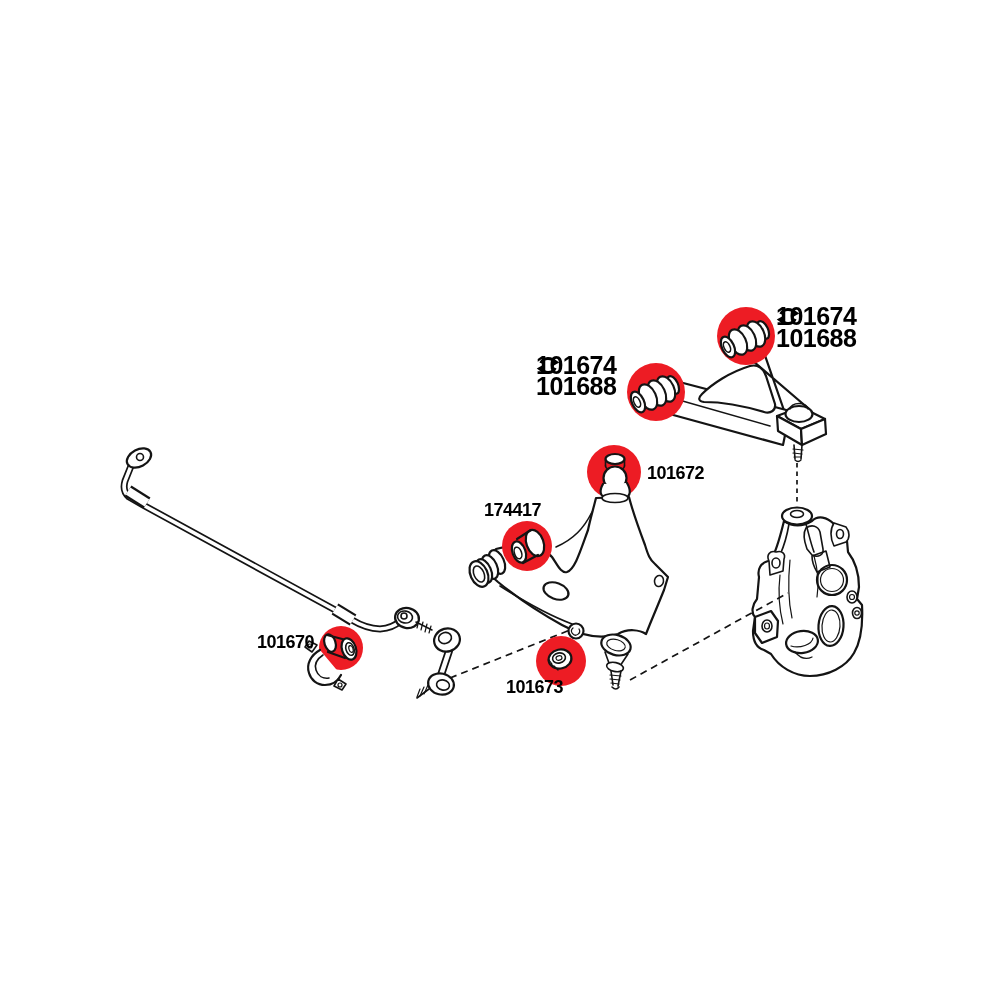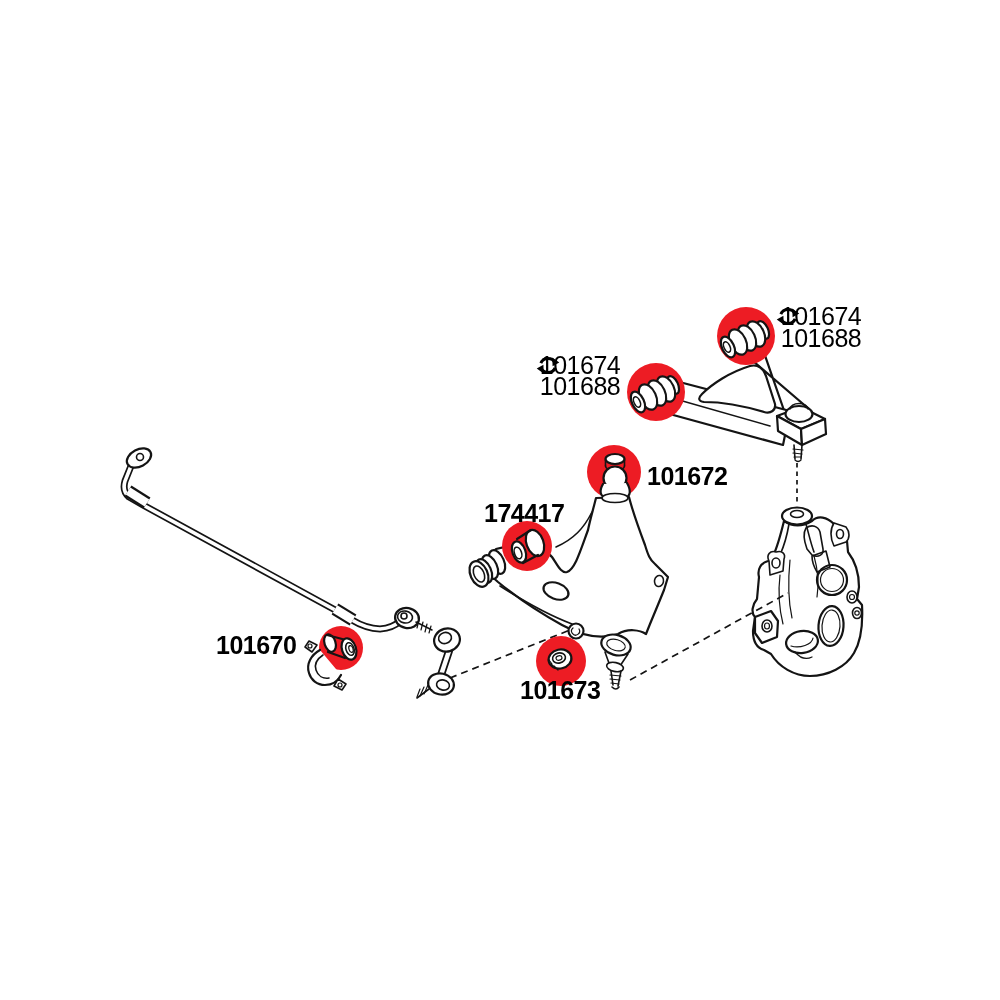--- a/index.html
+++ b/index.html
@@ -15,24 +15,24 @@
   .h  {stroke:var(--line);fill:none;stroke-width:1.2;stroke-linecap:round;}
   .tubeO{stroke:var(--line);fill:none;stroke-width:7;stroke-linecap:round;}
   .tubeI{stroke:#fff;fill:none;stroke-width:3.6;stroke-linecap:round;}
   .barO{stroke:var(--line);fill:none;stroke-width:8;stroke-linecap:round;}
   .barI{stroke:#fff;fill:none;stroke-width:4.4;stroke-linecap:round;}
   .colO{stroke:var(--line);fill:none;stroke-width:13;stroke-linecap:butt;}
   .colI{stroke:#fff;fill:none;stroke-width:8.5;stroke-linecap:butt;}
   .dash{stroke:var(--line);fill:none;stroke-width:1.7;stroke-dasharray:7 5;}
   .dash2{stroke:var(--line);fill:none;stroke-width:1.7;stroke-dasharray:4.5 4;}
   .hl {fill:var(--hl);stroke:none;}
-  .lbl{position:absolute;font-weight:bold;font-size:25px;line-height:1;letter-spacing:-0.5px;
+  .lbl{position:absolute;font-weight:bold;font-size:18px;line-height:1;letter-spacing:-0.5px;
        color:#000;white-space:nowrap;}
-  .lgrp{position:absolute;display:flex;flex-direction:column;align-items:center;gap:1px;
-        font-weight:normal;font-size:25px;line-height:20px;letter-spacing:-0.5px;color:#000;}
+  .lgrp{position:absolute;display:flex;flex-direction:column;align-items:flex-start;gap:1px;
+        font-weight:bold;font-size:25px;line-height:20px;letter-spacing:-0.5px;color:#000;}
   .swapicon{width:24px;height:21px;display:block;}
 </style>
 </head>
 <body>
 
 <div class="stage">
 
   <svg width="1000" height="1000" viewBox="0 0 1000 1000">
 
     <path class="dash" d="M 450,678 L 575,628"></path>
@@ -219,27 +219,27 @@
     <g>
       <ellipse class="sw" cx="763" cy="330" rx="5" ry="9.5" transform="rotate(-25 763 330)"></ellipse>
       <ellipse class="sw" cx="756" cy="334" rx="8" ry="13.5" transform="rotate(-25 756 334)"></ellipse>
       <ellipse class="sw" cx="747" cy="338" rx="8" ry="13.5" transform="rotate(-25 747 338)"></ellipse>
       <ellipse class="sw" cx="738" cy="342" rx="8" ry="13.5" transform="rotate(-25 738 342)"></ellipse>
       <ellipse class="sw" cx="728" cy="347" rx="6" ry="11" transform="rotate(-25 728 347)"></ellipse>
       <ellipse class="t" cx="727" cy="347" rx="3" ry="5.5" transform="rotate(-25 727 347)"></ellipse>
     </g>
   </svg>
 
-  <div class="lbl" style="left:216px;top:633px;width:106px;text-align:left">101670</div>
+  <div class="lbl" style="left:208px;top:633px;width:106px;text-align:right">101670</div>
 
   <div class="lbl" style="left:484px;top:501px">174417</div>
 
   <div class="lbl" style="left:647px;top:464px">101672</div>
 
-  <div class="lbl" style="left:520px;top:678px">101673</div>
+  <div class="lbl" style="left:506px;top:678px">101673</div>
 
   <div class="lgrp" style="left:536px;top:355px;width:88px">
     <span>101674</span>
     <svg class="swapicon" viewBox="0 0 24 22">
       <path d="M 4.5,8.5 A 8,7.5 0 0 1 19.3,8.2" stroke="#000" stroke-width="3.2" fill="none"></path>
       <polygon points="16.5,2.5 23.8,7.8 16.8,11.8" fill="#000"></polygon>
       <path d="M 19.5,13.5 A 8,7.5 0 0 1 4.7,13.8" stroke="#000" stroke-width="3.2" fill="none"></path>
       <polygon points="7.5,19.5 0.2,14.2 7.2,10.2" fill="#000"></polygon>
     </svg>
     <span>101688</span>

